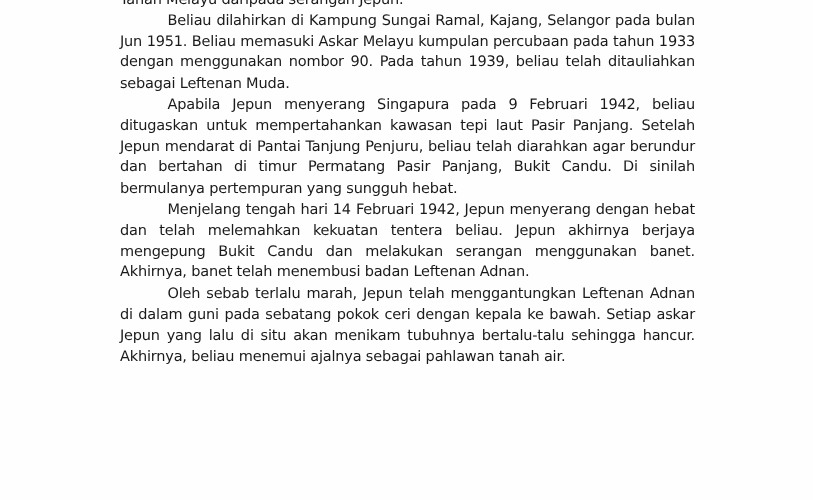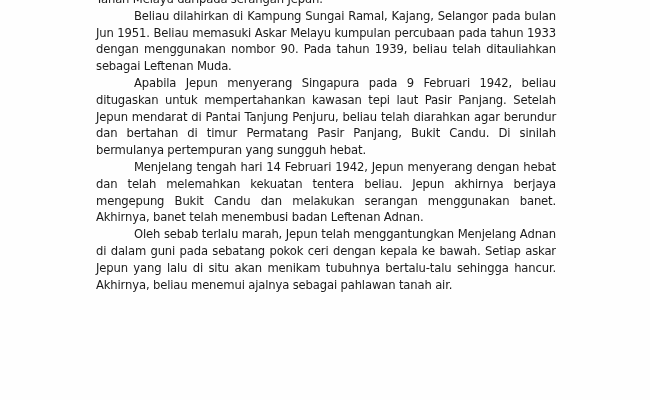--- a/index.html
+++ b/index.html
@@ -43,15 +43,15 @@
 </style>
 </head>
 <body>
 
 <div class="page">
   <div class="text-block">
     <p class="para cont">Tanah Melayu daripada serangan Jepun.</p>
     <p class="para">Beliau dilahirkan di Kampung Sungai Ramal, Kajang, Selangor pada bulan Jun 1951. Beliau memasuki Askar Melayu kumpulan percubaan pada tahun 1933 dengan menggunakan nombor 90. Pada tahun 1939, beliau telah ditauliahkan sebagai Leftenan Muda.</p>
     <p class="para">Apabila Jepun menyerang Singapura pada 9 Februari 1942, beliau ditugaskan untuk mempertahankan kawasan tepi laut Pasir Panjang. Setelah Jepun mendarat di Pantai Tanjung Penjuru, beliau telah diarahkan agar berundur dan bertahan di timur Permatang Pasir Panjang, Bukit Candu. Di sinilah bermulanya pertempuran yang sungguh hebat.</p>
     <p class="para">Menjelang tengah hari 14 Februari 1942, Jepun menyerang dengan hebat dan telah melemahkan kekuatan tentera beliau. Jepun akhirnya berjaya mengepung Bukit Candu dan melakukan serangan menggunakan banet. Akhirnya, banet telah menembusi badan Leftenan Adnan.</p>
-    <p class="para">Oleh sebab terlalu marah, Jepun telah menggantungkan Menjelang Adnan di dalam guni pada sebatang pokok ceri dengan kepala ke bawah. Setiap askar Jepun yang lalu di situ akan menikam tubuhnya bertalu-talu sehingga hancur. Akhirnya, beliau menemui ajalnya sebagai pahlawan tanah air.</p>
+    <p class="para">Oleh sebab terlalu marah, Jepun telah menggantungkan Leftenan Adnan di dalam guni pada sebatang pokok ceri dengan kepala ke bawah. Setiap askar Jepun yang lalu di situ akan menikam tubuhnya bertalu-talu sehingga hancur. Akhirnya, beliau menemui ajalnya sebagai pahlawan tanah air.</p>
   </div>
 </div>
 
 </body></html>

